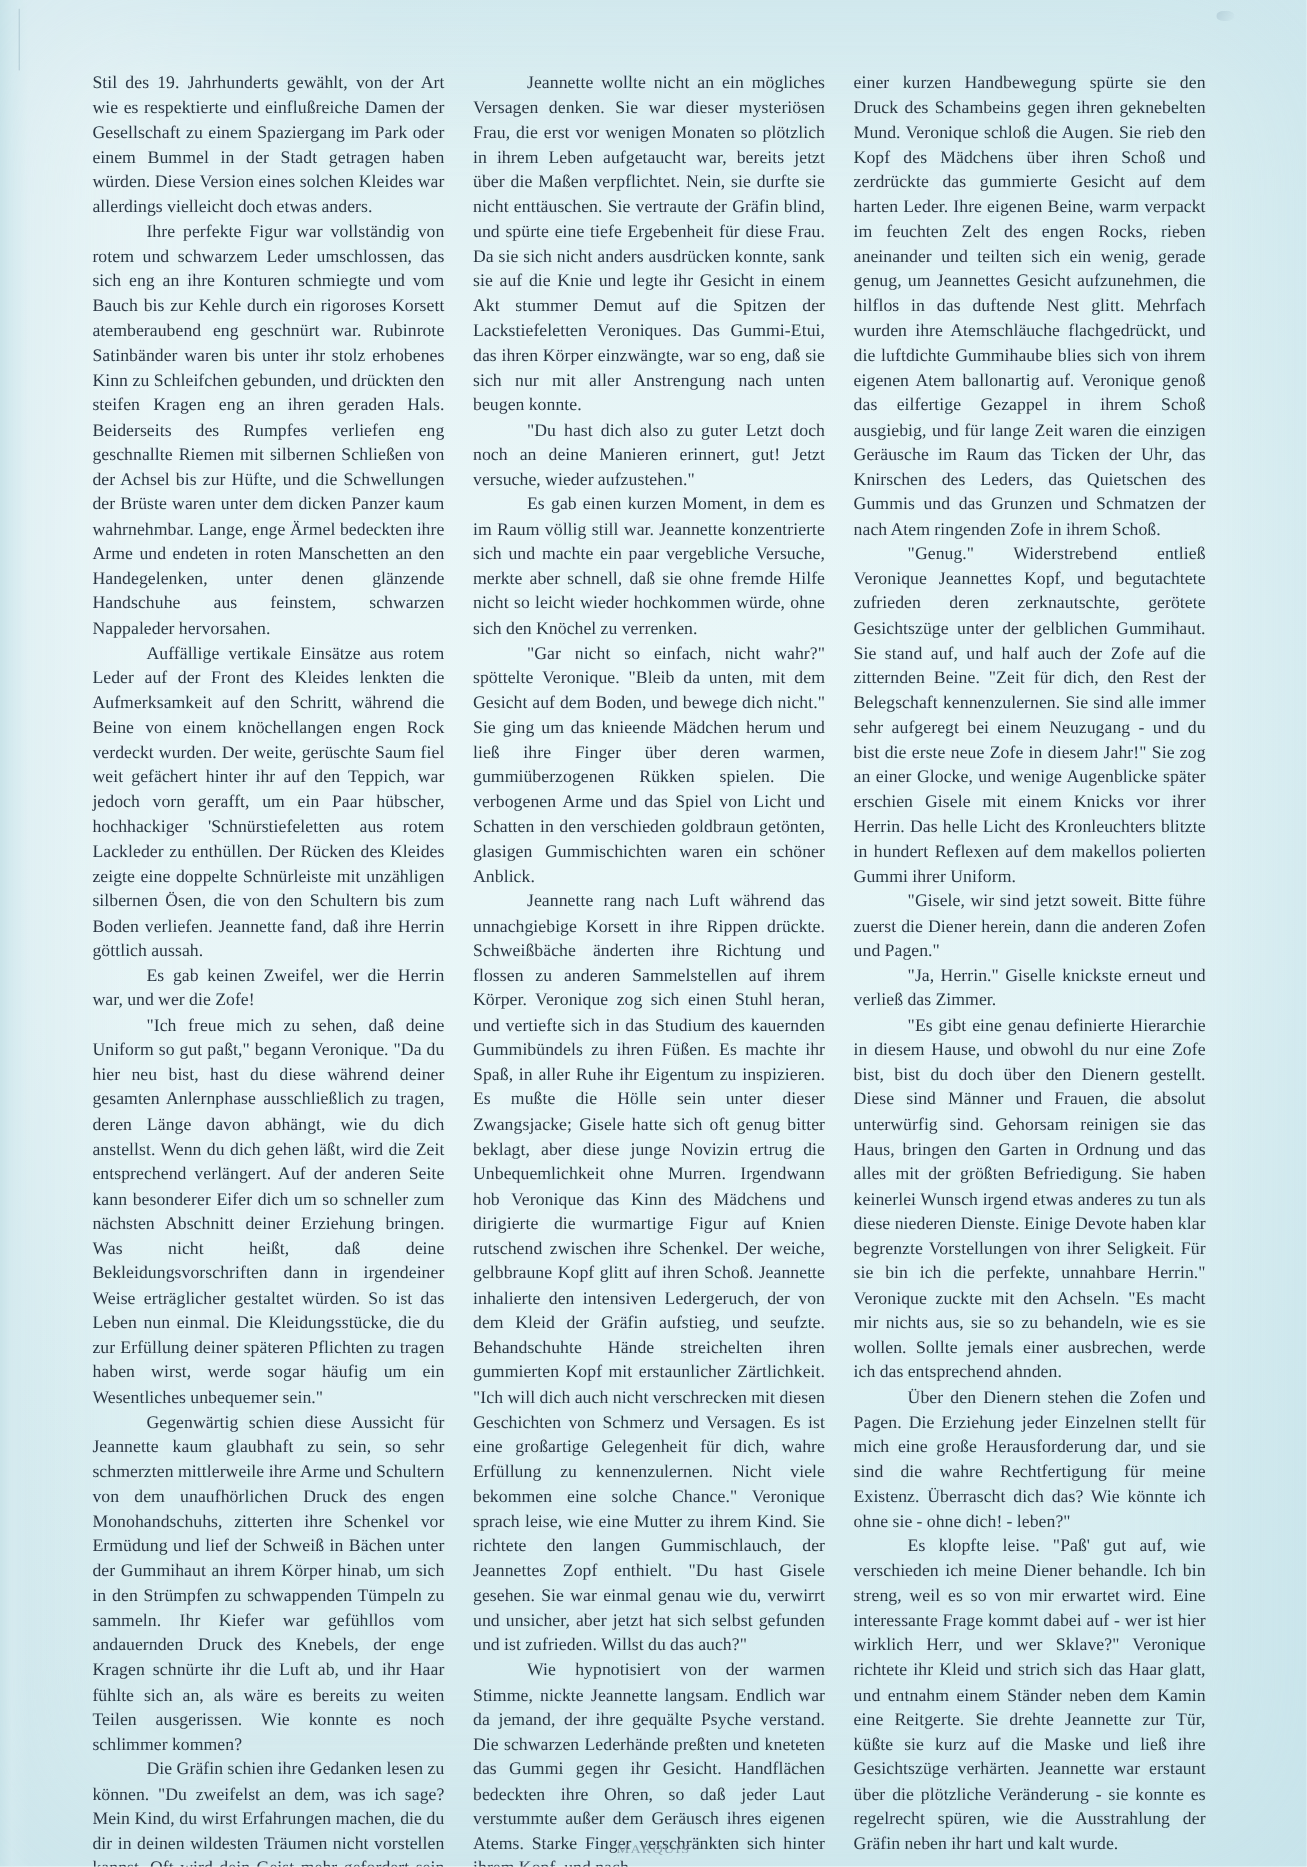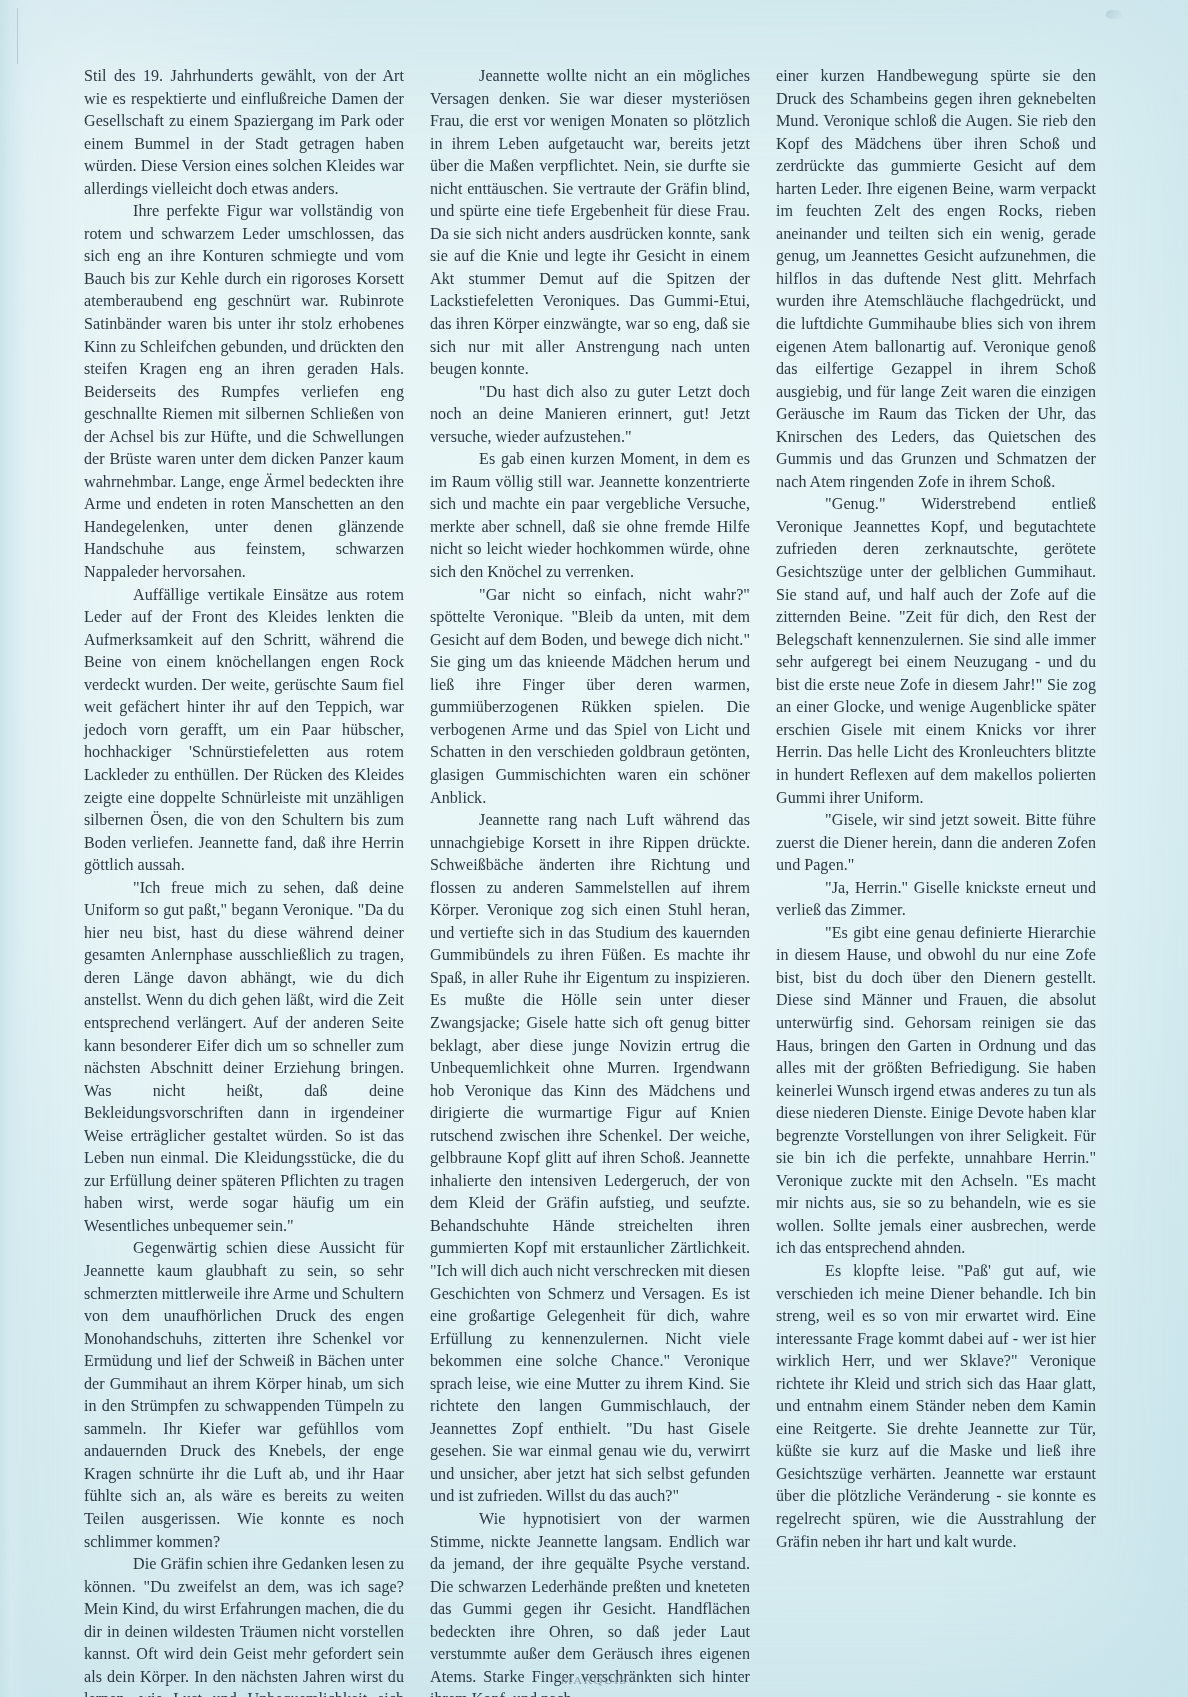--- a/index.html
+++ b/index.html
@@ -124,40 +124,42 @@
   <div class="binding-edge"></div>
   <div class="binding-line"></div>
   <div class="corner-mark"></div>
 
   <div class="columns">
 
     <div class="col">
       <p class="noindent">Stil des 19. Jahrhunderts gewählt, von der Art wie es respektierte und einflußreiche Damen der Gesellschaft zu einem Spaziergang im Park oder einem Bummel in der Stadt getragen haben würden. Diese Version eines solchen Kleides war allerdings vielleicht doch etwas anders.</p>
       <p>Ihre perfekte Figur war vollständig von rotem und schwarzem Leder umschlossen, das sich eng an ihre Konturen schmiegte und vom Bauch bis zur Kehle durch ein rigoroses Korsett atemberaubend eng geschnürt war. Rubinrote Satinbänder waren bis unter ihr stolz erhobenes Kinn zu Schleifchen gebunden, und drückten den steifen Kragen eng an ihren geraden Hals. Beiderseits des Rumpfes verliefen eng geschnallte Riemen mit silbernen Schließen von der Achsel bis zur Hüfte, und die Schwellungen der Brüste waren unter dem dicken Panzer kaum wahrnehmbar. Lange, enge Ärmel bedeckten ihre Arme und endeten in roten Manschetten an den Handegelenken, unter denen glänzende Handschuhe aus feinstem, schwarzen Nappaleder hervorsahen.</p>
       <p>Auffällige vertikale Einsätze aus rotem Leder auf der Front des Kleides lenkten die Aufmerksamkeit auf den Schritt, während die Beine von einem knöchellangen engen Rock verdeckt wurden. Der weite, gerüschte Saum fiel weit gefächert hinter ihr auf den Teppich, war jedoch vorn gerafft, um ein Paar hübscher, hochhackiger 'Schnürstiefeletten aus rotem Lackleder zu enthüllen. Der Rücken des Kleides zeigte eine doppelte Schnürleiste mit unzähligen silbernen Ösen, die von den Schultern bis zum Boden verliefen. Jeannette fand, daß ihre Herrin göttlich aussah.</p>
+      <p>Es gab keinen Zweifel, wer die Herrin war, und wer die Zofe!</p>
       <p>"Ich freue mich zu sehen, daß deine Uniform so gut paßt," begann Veronique. "Da du hier neu bist, hast du diese während deiner gesamten Anlernphase ausschließlich zu tragen, deren Länge davon abhängt, wie du dich anstellst. Wenn du dich gehen läßt, wird die Zeit entsprechend verlängert. Auf der anderen Seite kann besonderer Eifer dich um so schneller zum nächsten Abschnitt deiner Erziehung bringen. Was nicht heißt, daß deine Bekleidungsvorschriften dann in irgendeiner Weise erträglicher gestaltet würden. So ist das Leben nun einmal. Die Kleidungsstücke, die du zur Erfüllung deiner späteren Pflichten zu tragen haben wirst, werde sogar häufig um ein Wesentliches unbequemer sein."</p>
       <p>Gegenwärtig schien diese Aussicht für Jeannette kaum glaubhaft zu sein, so sehr schmerzten mittlerweile ihre Arme und Schultern von dem unaufhörlichen Druck des engen Monohandschuhs, zitterten ihre Schenkel vor Ermüdung und lief der Schweiß in Bächen unter der Gummihaut an ihrem Körper hinab, um sich in den Strümpfen zu schwappenden Tümpeln zu sammeln. Ihr Kiefer war gefühllos vom andauernden Druck des Knebels, der enge Kragen schnürte ihr die Luft ab, und ihr Haar fühlte sich an, als wäre es bereits zu weiten Teilen ausgerissen. Wie konnte es noch schlimmer kommen?</p>
       <p>Die Gräfin schien ihre Gedanken lesen zu können. "Du zweifelst an dem, was ich sage? Mein Kind, du wirst Erfahrungen machen, die du dir in deinen wildesten Träumen nicht vorstellen kannst. Oft wird dein Geist mehr gefordert sein als dein Körper. In den nächsten Jahren wirst du lernen, wie Lust und Unbequemlichkeit sich annähern, bis du den Unterschied verlernst. Dein Wesen selbst wird verändert sein, damit du ohne Einschränkungen</p>
     </div>
 
     <div class="col">
       <p>Jeannette wollte nicht an ein mögliches Versagen denken. Sie war dieser mysteriösen Frau, die erst vor wenigen Monaten so plötzlich in ihrem Leben aufgetaucht war, bereits jetzt über die Maßen verpflichtet. Nein, sie durfte sie nicht enttäuschen. Sie vertraute der Gräfin blind, und spürte eine tiefe Ergebenheit für diese Frau. Da sie sich nicht anders ausdrücken konnte, sank sie auf die Knie und legte ihr Gesicht in einem Akt stummer Demut auf die Spitzen der Lackstiefeletten Veroniques. Das Gummi-Etui, das ihren Körper einzwängte, war so eng, daß sie sich nur mit aller Anstrengung nach unten beugen konnte.</p>
       <p>"Du hast dich also zu guter Letzt doch noch an deine Manieren erinnert, gut! Jetzt versuche, wieder aufzustehen."</p>
       <p>Es gab einen kurzen Moment, in dem es im Raum völlig still war. Jeannette konzentrierte sich und machte ein paar vergebliche Versuche, merkte aber schnell, daß sie ohne fremde Hilfe nicht so leicht wieder hochkommen würde, ohne sich den Knöchel zu verrenken.</p>
       <p>"Gar nicht so einfach, nicht wahr?" spöttelte Veronique. "Bleib da unten, mit dem Gesicht auf dem Boden, und bewege dich nicht." Sie ging um das knieende Mädchen herum und ließ ihre Finger über deren warmen, gummiüberzogenen Rükken spielen. Die verbogenen Arme und das Spiel von Licht und Schatten in den verschieden goldbraun getönten, glasigen Gummischichten waren ein schöner Anblick.</p>
       <p>Jeannette rang nach Luft während das unnachgiebige Korsett in ihre Rippen drückte. Schweißbäche änderten ihre Richtung und flossen zu anderen Sammelstellen auf ihrem Körper. Veronique zog sich einen Stuhl heran, und vertiefte sich in das Studium des kauernden Gummibündels zu ihren Füßen. Es machte ihr Spaß, in aller Ruhe ihr Eigentum zu inspizieren. Es mußte die Hölle sein unter dieser Zwangsjacke; Gisele hatte sich oft genug bitter beklagt, aber diese junge Novizin ertrug die Unbequemlichkeit ohne Murren. Irgendwann hob Veronique das Kinn des Mädchens und dirigierte die wurmartige Figur auf Knien rutschend zwischen ihre Schenkel. Der weiche, gelbbraune Kopf glitt auf ihren Schoß. Jeannette inhalierte den intensiven Ledergeruch, der von dem Kleid der Gräfin aufstieg, und seufzte. Behandschuhte Hände streichelten ihren gummierten Kopf mit erstaunlicher Zärtlichkeit. "Ich will dich auch nicht verschrecken mit diesen Geschichten von Schmerz und Versagen. Es ist eine großartige Gelegenheit für dich, wahre Erfüllung zu kennenzulernen. Nicht viele bekommen eine solche Chance." Veronique sprach leise, wie eine Mutter zu ihrem Kind. Sie richtete den langen Gummischlauch, der Jeannettes Zopf enthielt. "Du hast Gisele gesehen. Sie war einmal genau wie du, verwirrt und unsicher, aber jetzt hat sich selbst gefunden und ist zufrieden. Willst du das auch?"</p>
       <p>Wie hypnotisiert von der warmen Stimme, nickte Jeannette langsam. Endlich war da jemand, der ihre gequälte Psyche verstand. Die schwarzen Lederhände preßten und kneteten das Gummi gegen ihr Gesicht. Handflächen bedeckten ihre Ohren, so daß jeder Laut verstummte außer dem Geräusch ihres eigenen Atems. Starke Finger verschränkten sich hinter ihrem Kopf, und nach</p>
     </div>
 
     <div class="col">
       <p class="noindent">einer kurzen Handbewegung spürte sie den Druck des Schambeins gegen ihren geknebelten Mund. Veronique schloß die Augen. Sie rieb den Kopf des Mädchens über ihren Schoß und zerdrückte das gummierte Gesicht auf dem harten Leder. Ihre eigenen Beine, warm verpackt im feuchten Zelt des engen Rocks, rieben aneinander und teilten sich ein wenig, gerade genug, um Jeannettes Gesicht aufzunehmen, die hilflos in das duftende Nest glitt. Mehrfach wurden ihre Atemschläuche flachgedrückt, und die luftdichte Gummihaube blies sich von ihrem eigenen Atem ballonartig auf. Veronique genoß das eilfertige Gezappel in ihrem Schoß ausgiebig, und für lange Zeit waren die einzigen Geräusche im Raum das Ticken der Uhr, das Knirschen des Leders, das Quietschen des Gummis und das Grunzen und Schmatzen der nach Atem ringenden Zofe in ihrem Schoß.</p>
       <p>"Genug." Widerstrebend entließ Veronique Jeannettes Kopf, und begutachtete zufrieden deren zerknautschte, gerötete Gesichtszüge unter der gelblichen Gummihaut. Sie stand auf, und half auch der Zofe auf die zitternden Beine. "Zeit für dich, den Rest der Belegschaft kennenzulernen. Sie sind alle immer sehr aufgeregt bei einem Neuzugang - und du bist die erste neue Zofe in diesem Jahr!" Sie zog an einer Glocke, und wenige Augenblicke später erschien Gisele mit einem Knicks vor ihrer Herrin. Das helle Licht des Kronleuchters blitzte in hundert Reflexen auf dem makellos polierten Gummi ihrer Uniform.</p>
       <p>"Gisele, wir sind jetzt soweit. Bitte führe zuerst die Diener herein, dann die anderen Zofen und Pagen."</p>
       <p>"Ja, Herrin." Giselle knickste erneut und verließ das Zimmer.</p>
       <p>"Es gibt eine genau definierte Hierarchie in diesem Hause, und obwohl du nur eine Zofe bist, bist du doch über den Dienern gestellt. Diese sind Männer und Frauen, die absolut unterwürfig sind. Gehorsam reinigen sie das Haus, bringen den Garten in Ordnung und das alles mit der größten Befriedigung. Sie haben keinerlei Wunsch irgend etwas anderes zu tun als diese niederen Dienste. Einige Devote haben klar begrenzte Vorstellungen von ihrer Seligkeit. Für sie bin ich die perfekte, unnahbare Herrin." Veronique zuckte mit den Achseln. "Es macht mir nichts aus, sie so zu behandeln, wie es sie wollen. Sollte jemals einer ausbrechen, werde ich das entsprechend ahnden.</p>
+      <p>Über den Dienern stehen die Zofen und Pagen. Die Erziehung jeder Einzelnen stellt für mich eine große Herausforderung dar, und sie sind die wahre Rechtfertigung für meine Existenz. Überrascht dich das? Wie könnte ich ohne sie - ohne dich! - leben?"</p>
       <p>Es klopfte leise. "Paß' gut auf, wie verschieden ich meine Diener behandle. Ich bin streng, weil es so von mir erwartet wird. Eine interessante Frage kommt dabei auf - wer ist hier wirklich Herr, und wer Sklave?" Veronique richtete ihr Kleid und strich sich das Haar glatt, und entnahm einem Ständer neben dem Kamin eine Reitgerte. Sie drehte Jeannette zur Tür, küßte sie kurz auf die Maske und ließ ihre Gesichtszüge verhärten. Jeannette war erstaunt über die plötzliche Veränderung - sie konnte es regelrecht spüren, wie die Ausstrahlung der Gräfin neben ihr hart und kalt wurde.</p>
 
     </div>
 
   </div>
 
   <div class="footer-mark">MARQUIS</div>
 
 </div>
 

